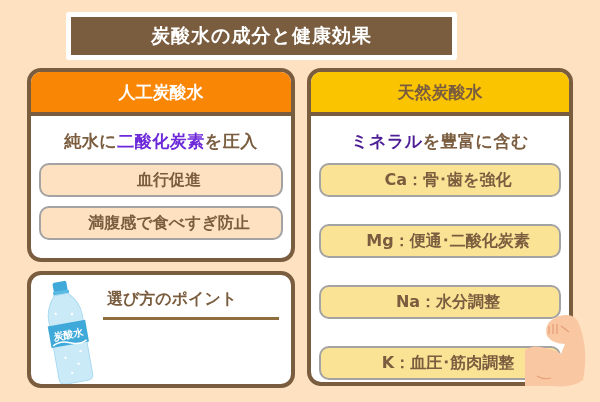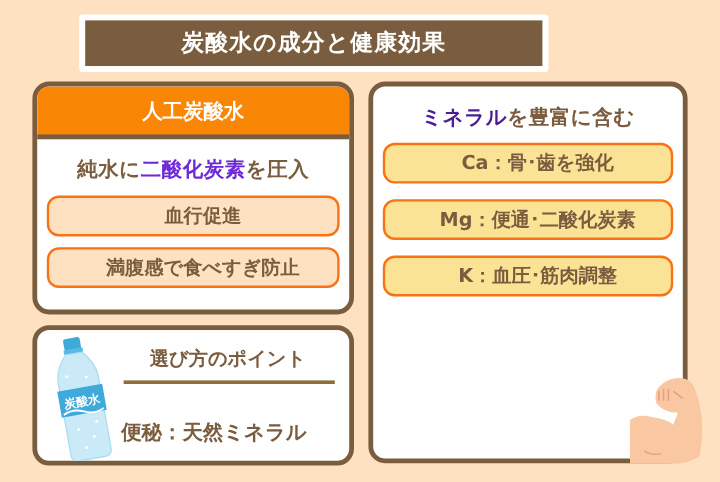--- a/index.html
+++ b/index.html
@@ -29,30 +29,30 @@
   .left-panel { left:27px; top:68px; width:268px; height:194px; }
   .left-panel .panel-head { background:#FA8606; color:#fff; }
   .right-panel { left:307px; top:68px; width:266px; height:318px; }
   .right-panel .panel-head { background:#FBC400; color:#7A5C3E; }
   .lead {
     text-align:center; font-size:17px; margin:14px 0 10px 0; letter-spacing:0.5px;
   }
   .lead .hl-orange { color:#6d28d9; }
   .lead .hl-yellow { color:#4c1d95; }
   .pill {
-    margin:0 8px 9px 8px; height:34px; border:2px solid #f97316; border-radius:10px;
+    margin:0 8px 9px 8px; height:34px; border:2px solid #a3a3a3; border-radius:10px;
     display:flex; align-items:center; justify-content:center; font-size:16px;
     box-sizing:border-box;
     padding-left:16px;
   }
   .left-panel .pill { background:#FEE1C0; }
-  .right-panel .pill { background:#FBE396; margin-bottom:13px; }
+  .right-panel .pill { background:#FBE396; margin-bottom:27px; }
   .tip-panel { left:27px; top:271px; width:268px; height:117px; }
   .tip-title {
-    position:absolute; left:74px; top:14px; width:170px; text-align:center; font-size:16px;
+    position:absolute; left:56px; top:14px; width:170px; text-align:center; font-size:16px;
   }
   .tip-rule {
     position:absolute; left:72px; top:42px; width:176px; height:3px; background:#8E6E3E;
   }
   .tip-line {
     position:absolute; left:70px; font-size:17px; white-space:nowrap;
   }
   .bottle { position:absolute; left:6px; top:2px; }
   .arm { position:absolute; left:513px; top:310px; }
 </style>
@@ -66,25 +66,27 @@
 <div class="panel left-panel">
   <div class="panel-head">人工炭酸水</div>
   <div class="lead">
     <span>純水に</span><span class="hl-orange">二酸化炭素</span><span>を圧入</span>
   </div>
   <div class="pill">血行促進</div>
   <div class="pill">満腹感で食べすぎ防止</div>
 </div>
 
 <div class="panel right-panel">
+  <div class="panel-head">天然炭酸水</div>
   <div class="lead">
     <span class="hl-yellow">ミネラル</span><span>を豊富に含む</span>
   </div>
   <div class="pill">Ca：骨･歯を強化</div>
   <div class="pill">Mg：便通･二酸化炭素</div>
+  <div class="pill">Na：水分調整</div>
   <div class="pill">K：血圧･筋肉調整</div>
 </div>
 
 <div class="panel tip-panel">
   <svg class="bottle" width="62" height="110" viewBox="0 0 62 110">
     <g transform="rotate(-10 31 55)">
       <rect x="24" y="4" width="14" height="10" rx="2" fill="#3FA9D9"></rect>
       <rect x="23" y="13" width="16" height="4" rx="1" fill="#59B9E3"></rect>
       <path d="M24 17 Q14 28 14 40 L14 100 Q14 106 20 106 L42 106 Q48 106 48 100 L48 40 Q48 28 38 17 Z" fill="#CBEAF8" stroke="#A9DAF0" stroke-width="1"></path>
       <rect x="12" y="46" width="38" height="22" fill="#3FA9D9"></rect>
@@ -93,20 +95,19 @@
       <circle cx="22" cy="35" r="1.2" fill="#fff"></circle>
         <circle cx="38" cy="38" r="1.2" fill="#fff"></circle>
       <circle cx="24" cy="80" r="1.2" fill="#fff"></circle>
         <circle cx="36" cy="88" r="1.2" fill="#fff"></circle>
       <circle cx="28" cy="96" r="1.2" fill="#fff"></circle>
         <circle cx="40" cy="76" r="1.2" fill="#fff"></circle>
     </g>
   </svg>
   <div class="tip-title">選び方のポイント</div>
   <div class="tip-rule"></div>
-  <div class="tip-line" style="top:74px;">便秘：天然ミネラル</div>
 </div>
 
 <svg class="arm" width="80" height="80" viewBox="0 0 80 80">
   <path d="M46 6 Q62 2 66 14 Q76 40 70 70 Q60 78 40 76 L12 76 L12 40 Q20 34 32 38 Q44 40 48 44 L52 34 Q40 34 34 26 Q30 12 46 6 Z" fill="#F9C7A2"></path>
   <path d="M36 16 L36 24 M40 14 L40 24 M44 14 L44 24 M48 16 L56 22" stroke="#E6A07A" stroke-width="1.3" fill="none"></path>
   <path d="M24 66 Q30 70 38 68" stroke="#E6A07A" stroke-width="1.2" fill="none"></path>
 </svg>
 
 </body></html>

